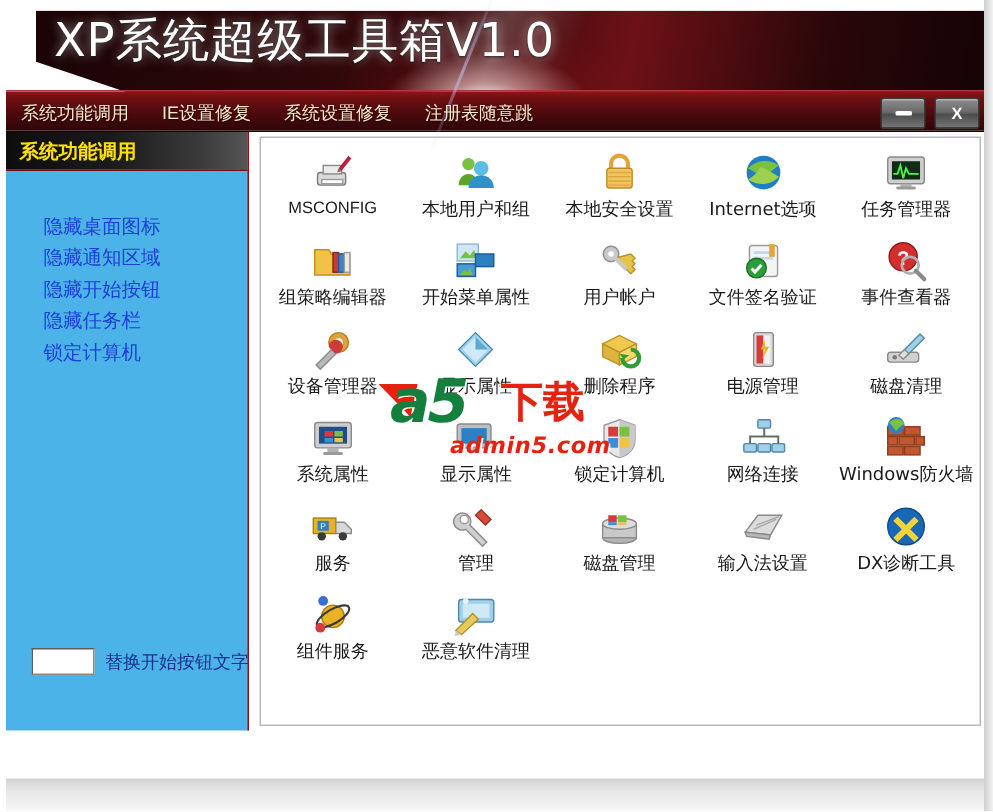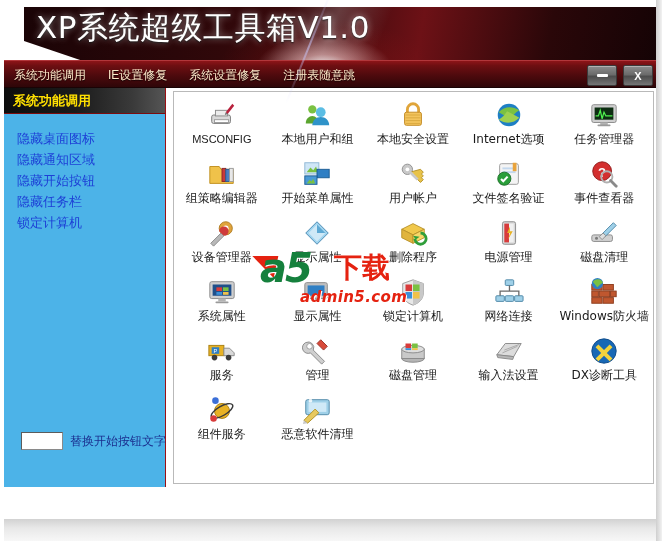--- a/index.html
+++ b/index.html
@@ -90,21 +90,21 @@
     border-right:1px solid #9b0f13;
     box-sizing:border-box;
   }
   .sidebar-head{
     height:26px;width:100%;
     background:linear-gradient(to right,#0d0d0d 0%,#1b1b1b 45%,#3a3a3a 80%,#555 100%);
     color:#ffe000;font-size:13px;font-weight:bold;line-height:26px;
     padding-left:10px;box-sizing:border-box;white-space:nowrap;
     border-bottom:1px solid #7a0c0f;
   }
-  .sidebar-list{padding:14px 0 0 0;margin:0;list-style:none;}
+  .sidebar-list{padding:14px 0 0 0;margin:12px;list-style:none;}
   .sidebar-item{
     color:#1d3fd6;font-size:13px;line-height:21px;
     padding-left:14px;white-space:nowrap;cursor:pointer;
   }
 
   
   .replace-row{
     position:absolute;left:0;bottom:34px;width:163px;height:24px;
     display:flex;align-items:center;gap:7px;padding-left:18px;box-sizing:border-box;justify-content:space-between;
   }

